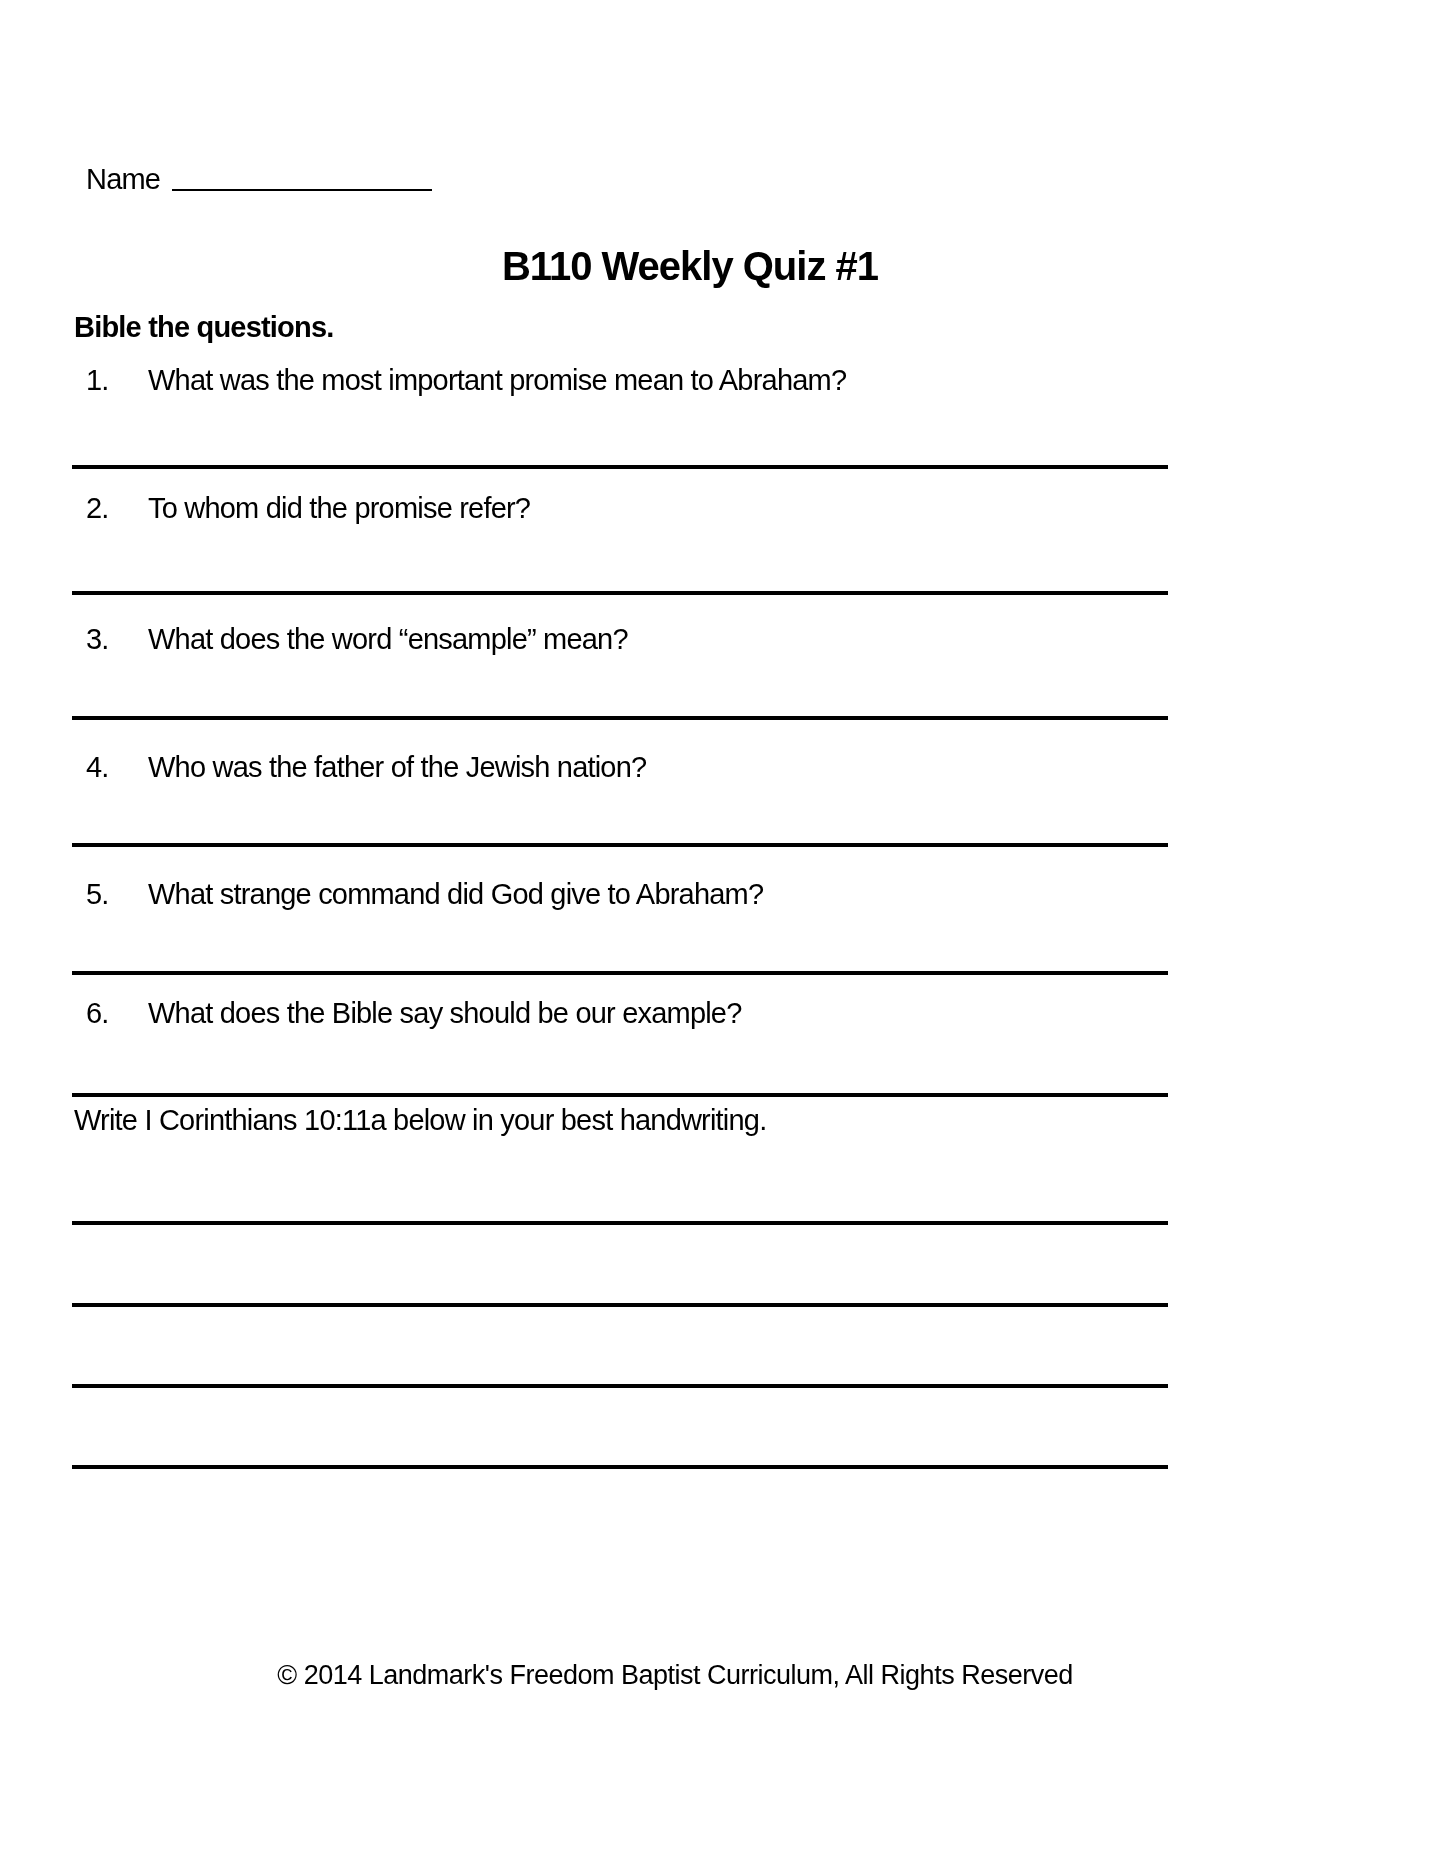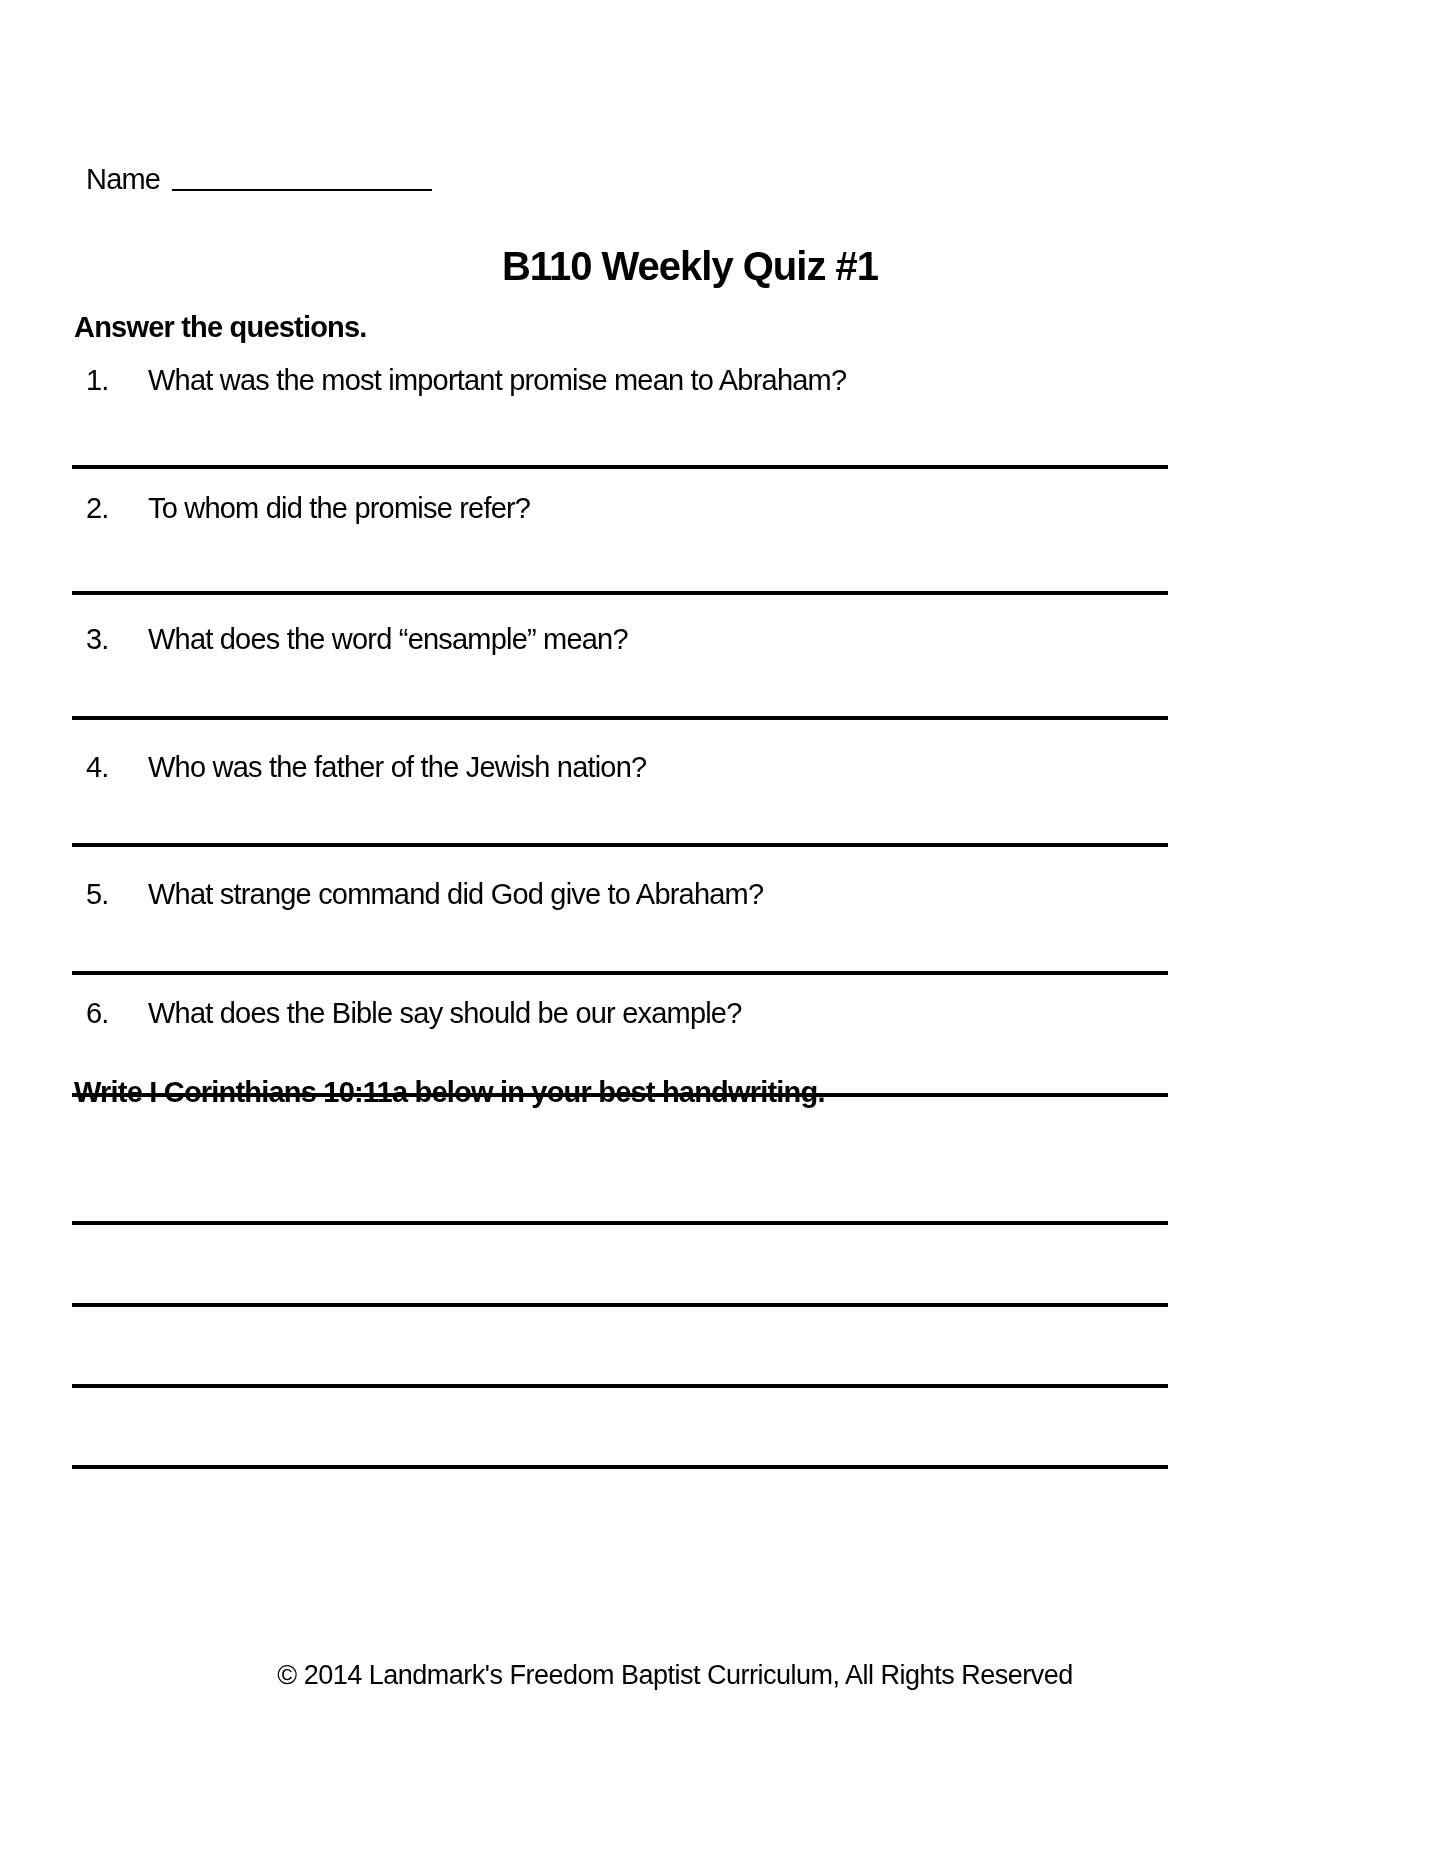--- a/index.html
+++ b/index.html
@@ -65,22 +65,22 @@
 
   .rule {
     left: 72px;
     width: 1206px;
     height: 4px;
     background: #000000;
   }
 
   .write-heading {
     left: 74px;
-    top: 1076px;
-    font-weight: bold;
+    top: 1104px;
+    font-weight: normal;
   }
 
   .footer {
     left: 72px;
     width: 1206px;
     top: 1660px;
     text-align: center;
     font-size: 27px;
     letter-spacing: -0.5px;
   }
@@ -90,21 +90,21 @@
 
 <div class="page">
 
   <div class="abs header-name">
     <span>Name</span><span class="name-line"></span>
   </div>
   <div class="abs header-page">Page 1</div>
 
   <h1 class="abs quiz-title">B110 Weekly Quiz #1</h1>
 
-  <div class="abs section-heading">Answer the questions.</div>
+  <div class="abs section-heading">Bible the questions.</div>
 
   <div class="abs question" style="top:364px">
     <span class="q-num">1.</span><span>What was the most important promise mean to Abraham?</span>
   </div>
   <div class="abs rule" style="top:465px"></div>
 
   <div class="abs question" style="top:492px">
     <span class="q-num">2.</span><span>To whom did the promise refer?</span>
   </div>
   <div class="abs rule" style="top:591px"></div>

